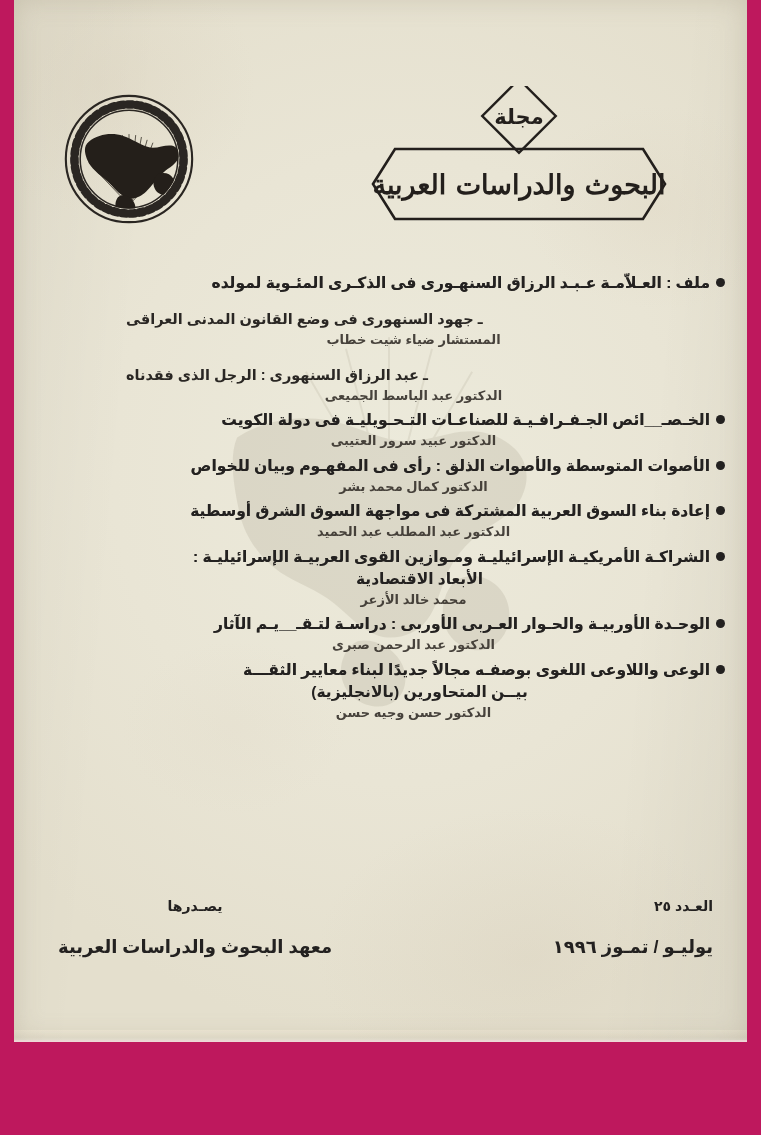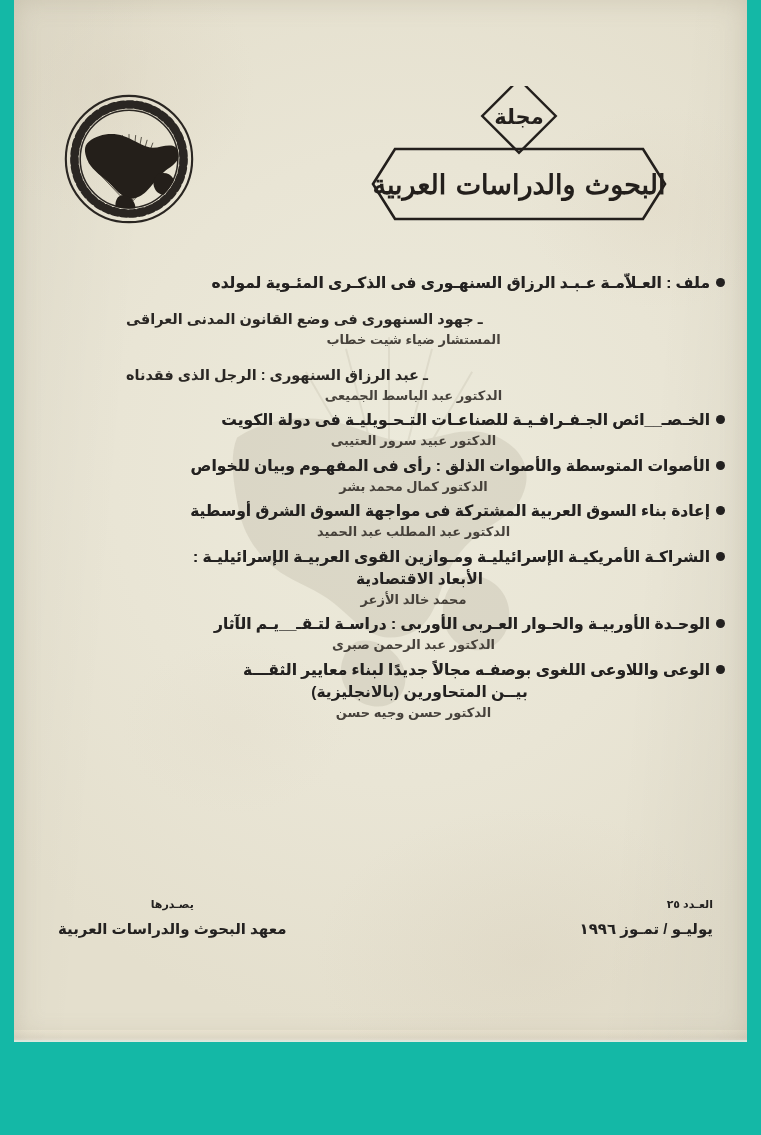--- a/index.html
+++ b/index.html
@@ -12,21 +12,21 @@
     height: 1135px;
     overflow: hidden;
     font-family: "Liberation Sans", "DejaVu Sans", sans-serif;
   }
 
   
   .scan {
     position: relative;
     width: 761px;
     height: 1135px;
-    background: #14b8a6;
+    background: #be185d;
   }
   .cover {
     position: absolute;
     left: 14px;
     top: 0px;
     width: 733px;
     height: 1040px;
     background:
       radial-gradient(ellipse 70% 55% at 52% 45%, #eceadb 0%, #e9e5d5 55%, #e4dfcd 100%);
     overflow: hidden;
@@ -168,29 +168,29 @@
     display: flex;
     justify-content: space-between;
     align-items: flex-start;
     z-index: 5;
     color: #262421;
   }
   .footer-col { text-align: center; }
   .footer-col.right-col { text-align: right; }
   .footer-line-1 {
     display: block;
-    font-size: 11px;
+    font-size: 14px;
     font-weight: bold;
     letter-spacing: .4px;
-    margin-bottom: 9px;
+    margin-bottom: 22px;
     color: #232120;
   }
   .footer-line-2 {
     display: block;
-    font-size: 15px;
+    font-size: 18px;
     font-weight: bold;
     letter-spacing: .2px;
     color: #232120;
   }
   .issue-no { letter-spacing: 1px; }
 </style>
 </head>
 <body>
 
 <div class="scan">

